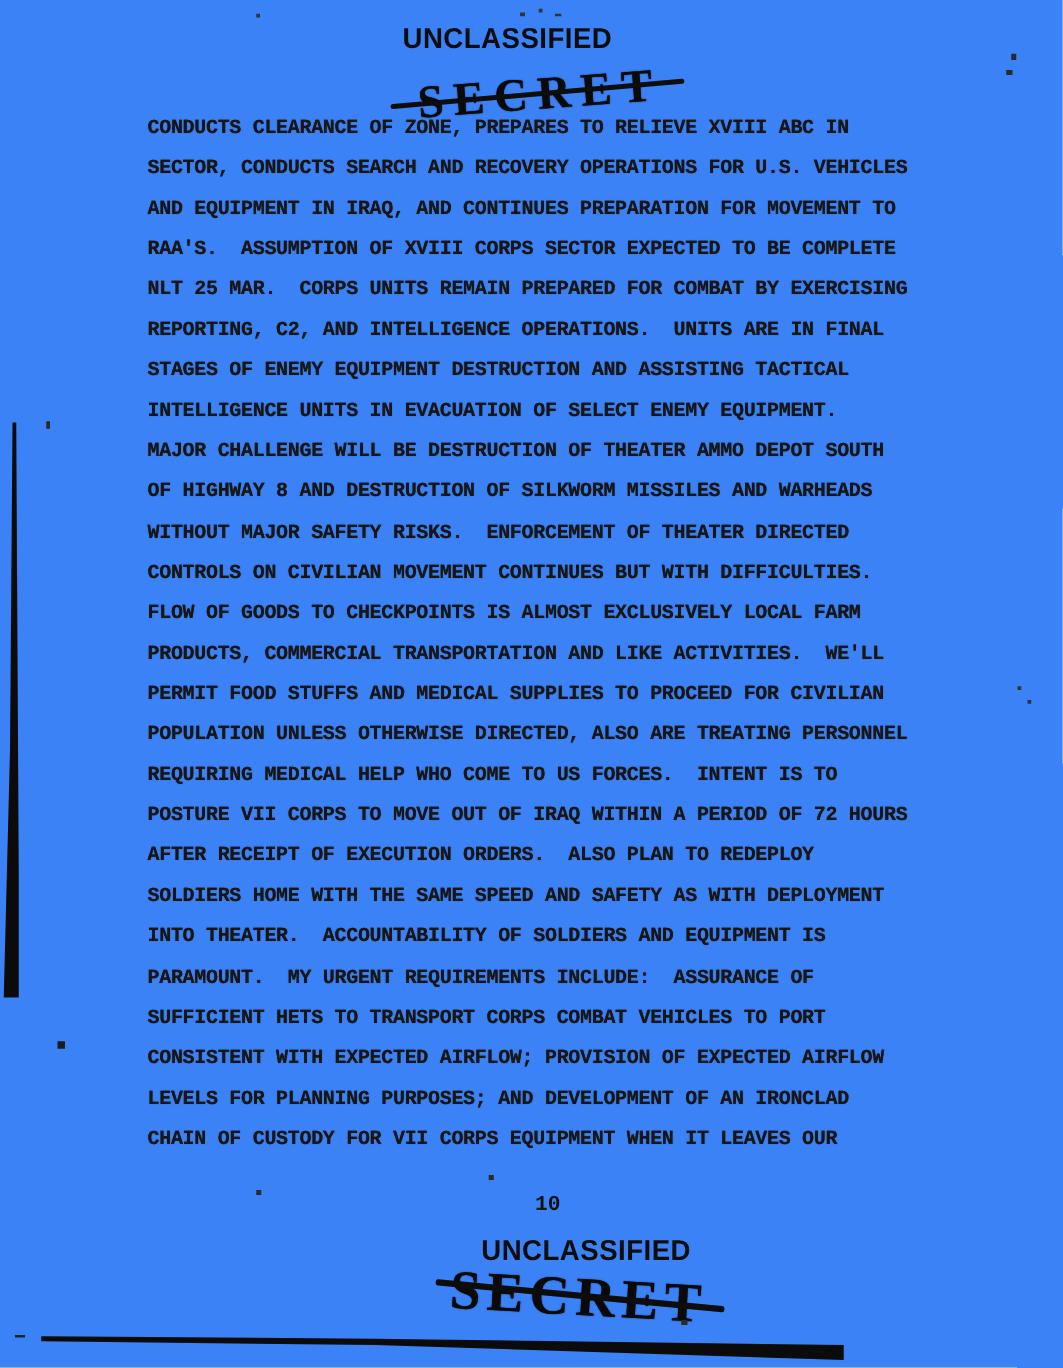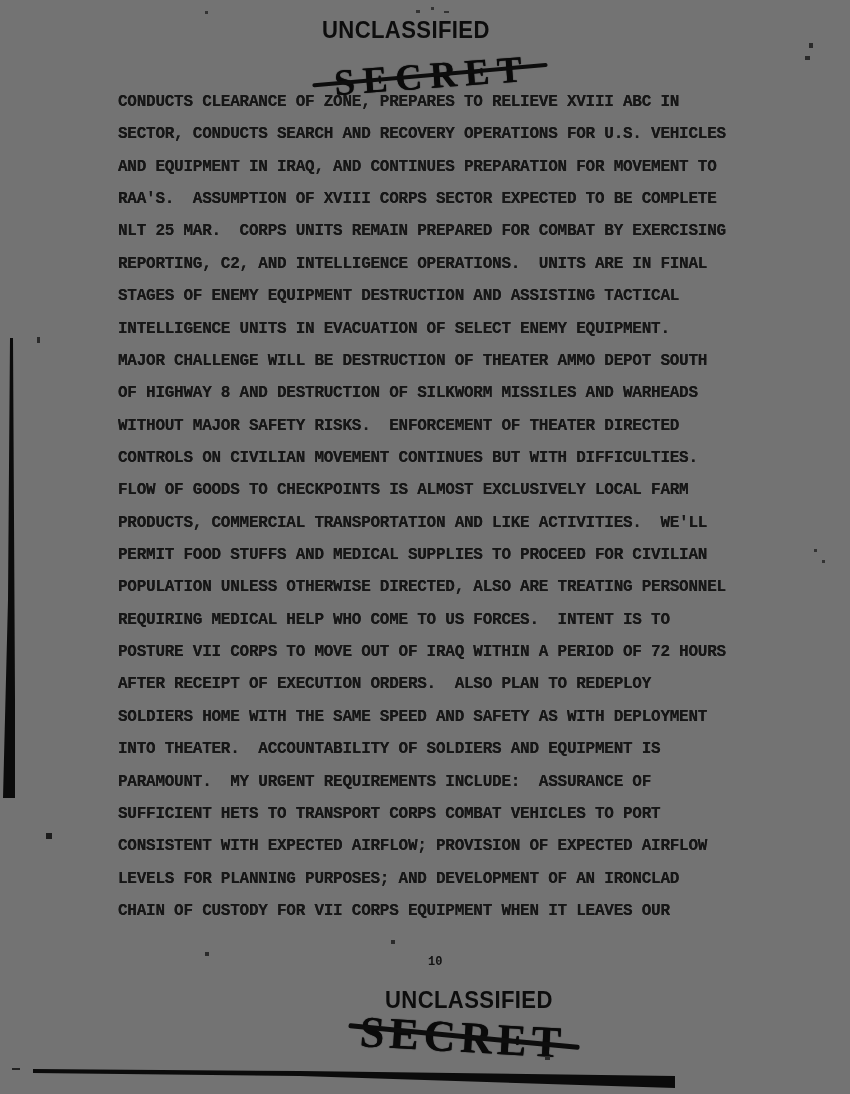--- a/index.html
+++ b/index.html
@@ -1,21 +1,21 @@
 <!DOCTYPE html>
 <html><head>
 <meta charset="utf-8">
 <title>Scanned Document Page</title>
 <style>
   html,body{margin:0;padding:0;}
   body{
     width:850px;height:1094px;position:relative;background:#ffffff;
     font-family:"Liberation Mono", monospace;overflow:hidden;
   }
-  .page{position:absolute;inset:0;background:#737373;}
+  .page{position:absolute;inset:0;background:#3b82f6;}
   
   .unclassified{
     position:absolute;font-family:"Liberation Sans", sans-serif;
     font-weight:700;font-size:23px;letter-spacing:0.4px;color:#0d0d0d;
     transform:scaleX(0.96);transform-origin:left;
   }
   .unclassified.top{left:322px;top:17px;}
   .unclassified.bottom{left:385px;top:987px;}
   
   .stamp{
@@ -46,21 +46,21 @@
     position:absolute;left:118px;top:86px;width:680px;
     font-family:"Liberation Mono", monospace;font-weight:700;
     font-size:16px;line-height:32.36px;color:#161616;
     white-space:pre;letter-spacing:-0.25px;
     text-shadow:0 0 0.6px #222;
   }
   
   .page-number{
     position:absolute;left:428px;top:955px;
     font-family:"Liberation Mono", monospace;font-weight:700;
-    font-size:12px;color:#111;
+    font-size:17px;color:#111;
   }
   
   .artifacts{position:absolute;inset:0;pointer-events:none;}
 </style>
 </head>
 <body>
 
 <div class="page">
 
   <div class="unclassified top">UNCLASSIFIED</div>

